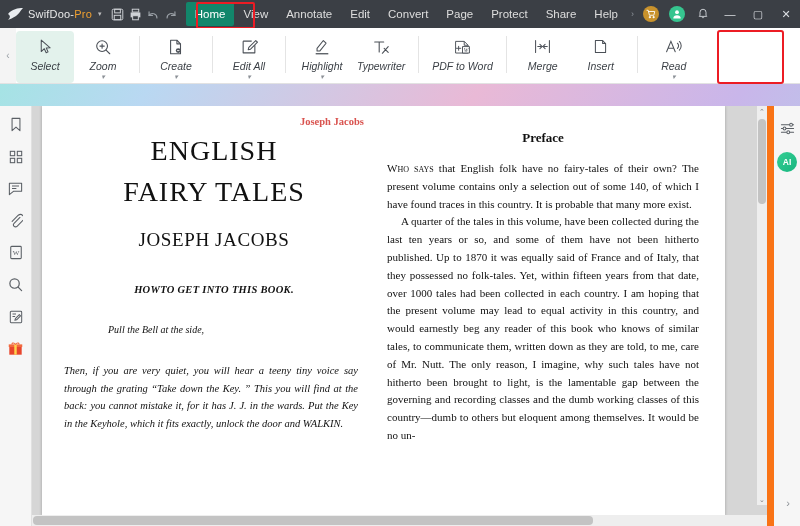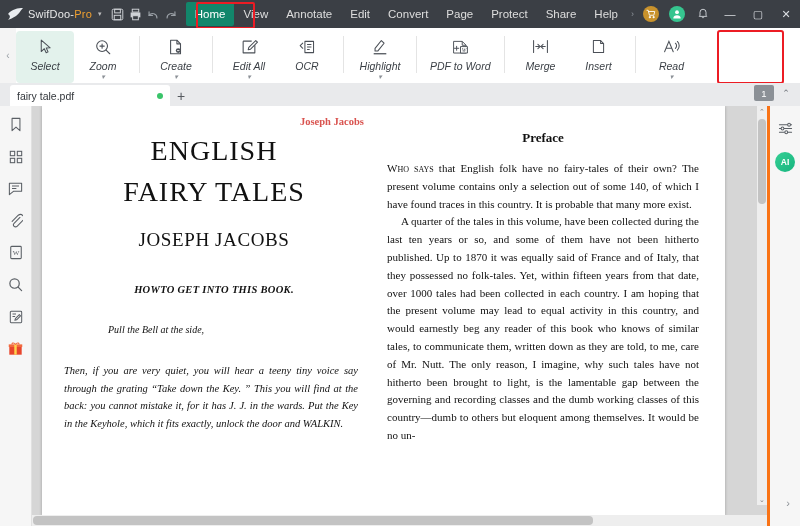--- a/index.html
+++ b/index.html
@@ -118,21 +118,21 @@
     display:flex;flex-direction:column;align-items:center;padding-top:6px;
     border-right:1px solid #e1e1e1;box-sizing:border-box;
   }
   .lb-icon{
     width:24px;height:25px;margin-bottom:7px;display:flex;align-items:center;justify-content:center;
     color:#5a5f65;border-radius:3px;
   }
   .rightbar{
     position:absolute;right:0;top:0;width:33px;height:420px;background:#f6f6f6;
     display:flex;flex-direction:column;align-items:center;padding-top:9px;
-    border-left:3px solid #f97316;box-sizing:border-box;
+    border-left:7px solid #f97316;box-sizing:border-box;
   }
   .rb-icon{width:24px;height:26px;display:flex;align-items:center;justify-content:center;color:#5a5f65;margin-bottom:8px;}
   .ai-circle{
     width:20px;height:20px;border-radius:50%;
     background:linear-gradient(135deg,#35cf94,#17b57f);
     color:#fff;font-size:8.5px;font-weight:bold;
     display:flex;align-items:center;justify-content:center;
   }
   .page-area{
     position:absolute;left:32px;top:0;right:33px;bottom:0;background:#d6d6d6;
@@ -321,46 +321,45 @@
         <span class="ico">
           <svg width="18" height="18" viewBox="0 0 20 20" fill="none" stroke="#4b5057" stroke-width="1.2" stroke-linejoin="round">
             <path d="M3.5 3.5h9.5M3.5 3.5v13h13V8"></path>
               <path d="M17.5 2.8 9.8 10.5l-.7 2.6 2.6-.7 7.7-7.7z"></path>
           </svg>
         </span>
         <span class="lbl">Edit All</span>
         <span class="caret">▾</span>
       </div>
 
-      <div class="rbtn">
-        <span class="ico">
-          <svg width="19" height="18" viewBox="0 0 22 20" fill="none" stroke="#4b5057" stroke-width="1.2" stroke-linejoin="round">
-            <path d="M8 3.5h10v13H8z"></path>
-              <path d="M10.5 7h5M10.5 10h5M10.5 13h3"></path>
-            <path d="M5.5 5.5 2.5 8.5l3 3" stroke-linecap="round"></path>
-          </svg>
-        </span>
-        <span class="lbl">OCR</span>
-      </div>
     </div>
 
     <div class="vdiv"></div>
 
     <div class="rgroup">
       <div class="rbtn">
         <span class="ico">
           <svg width="18" height="18" viewBox="0 0 20 20" fill="none" stroke="#4b5057" stroke-width="1.2" stroke-linejoin="round">
             <path d="M11.5 2.8 4.5 11.5v3h3l7-8.7z"></path>
               <path d="M3 17.5h14" stroke-width="1.4"></path>
           </svg>
         </span>
         <span class="lbl">Highlight</span>
         <span class="caret">▾</span>
       </div>
 
+      <div class="rbtn">
+        <span class="ico">
+          <svg width="18" height="18" viewBox="0 0 20 20" fill="none" stroke="#4b5057" stroke-width="1.2" stroke-linecap="round">
+            <path d="M3 4.5h10M8 4.5v11"></path>
+              <path d="M11.5 17 18 9.5M13.5 11.5 18 16"></path>
+          </svg>
+        </span>
+        <span class="lbl">Typewriter</span>
+      </div>
     </div>
 
     <div class="vdiv"></div>
 
     <div class="rgroup">
       <div class="rbtn">
         <span class="ico">
           <svg width="19" height="18" viewBox="0 0 22 20" fill="none" stroke="#4b5057" stroke-width="1.1" stroke-linejoin="round">
             <path d="M3 3.5h10l4.5 4.5v9H3z"></path>
               <path d="M13 3.5V8h4.5"></path>
@@ -411,29 +410,20 @@
         </span>
         <span class="lbl">Read</span>
         <span class="caret">▾</span>
       </div>
 
     </div>
 
   </div>
   <div class="rbtn-hl" style="left:717px;top:30px;width:63px;height:50px;"></div>
 
-  <div class="tabstrip">
-    <div class="doctab">
-      <span class="name">fairy tale.pdf</span>
-      <span class="dot"></span>
-    </div>
-    <div class="newtab">+</div>
-    <div class="pagebadge">1</div>
-    <div class="updown">⌃</div>
-  </div>
 
   <div class="workspace">
 
     <div class="leftbar">
       <div class="lb-icon">
         <svg width="14" height="15" viewBox="0 0 16 17" fill="none" stroke="#5a5f65" stroke-width="1.2" stroke-linejoin="round">
           <path d="M3.5 1.5h9v14l-4.5-4-4.5 4z"></path>
         </svg>
       </div>
       <div class="lb-icon">

